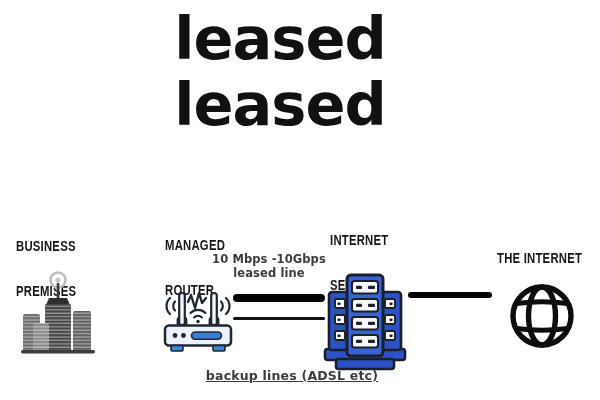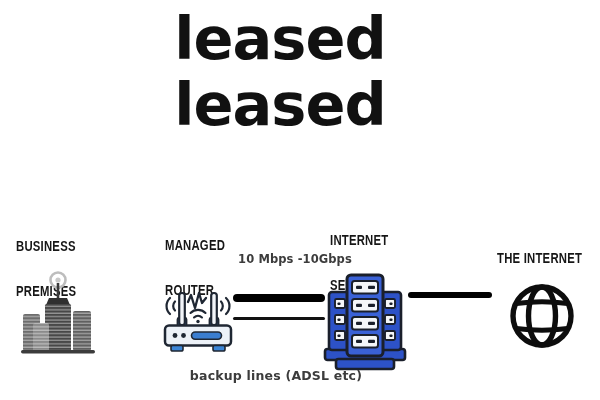--- a/index.html
+++ b/index.html
@@ -180,21 +180,22 @@
       <path d="M10.4,48.5 Q36,52 61.6,48.5"></path>
     </g>
   </svg>
 
   <div class="abs conn thick" style="left:233px;top:294px;width:92px;"></div>
 
   <div class="abs conn thin" style="left:233px;top:317px;width:92px;"></div>
 
   <div class="abs conn medium" style="left:408px;top:292px;width:84px;"></div>
 
-  <div class="abs annot" style="left:215px;top:252px;width:160px;">
+  <div class="abs annot" style="left:189px;top:252px;width:160px;">
     <div>10 Mbps -10Gbps</div>
-  </div>
-
-  <div class="abs annot2" style="left:176px;top:368px;width:200px;">
+    <div>leased line</div>
+  </div>
+
+  <div class="abs annot2" style="left:192px;top:368px;width:200px;text-decoration:underline;">
     <div>backup lines (ADSL etc)</div>
   </div>
 
 </div>
 
 </body></html>

